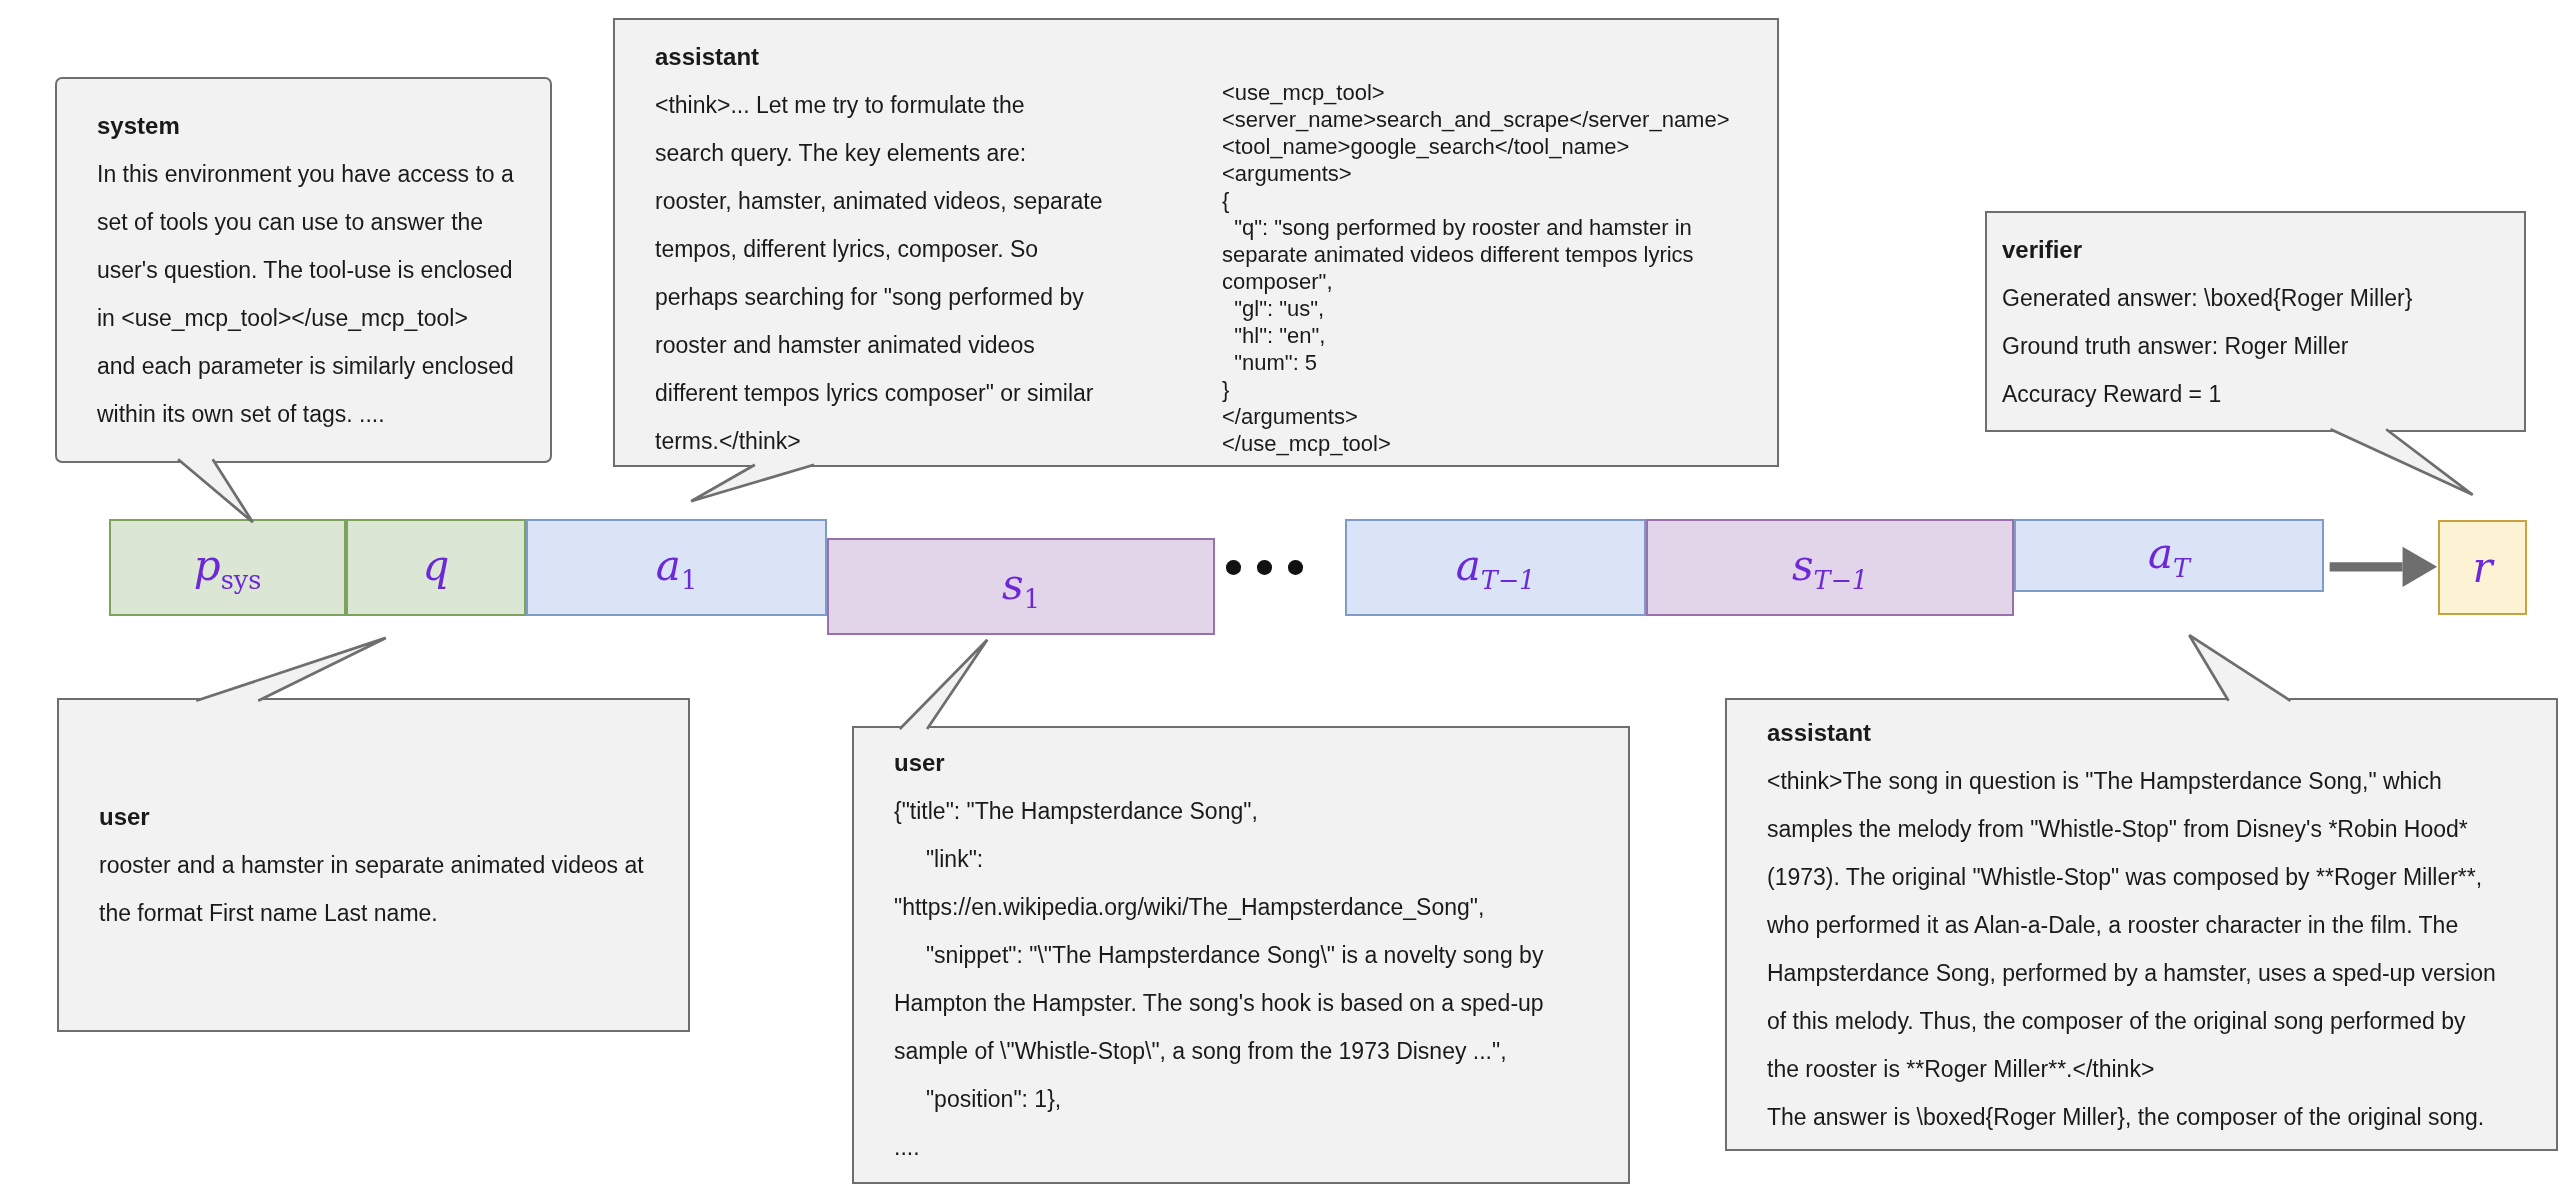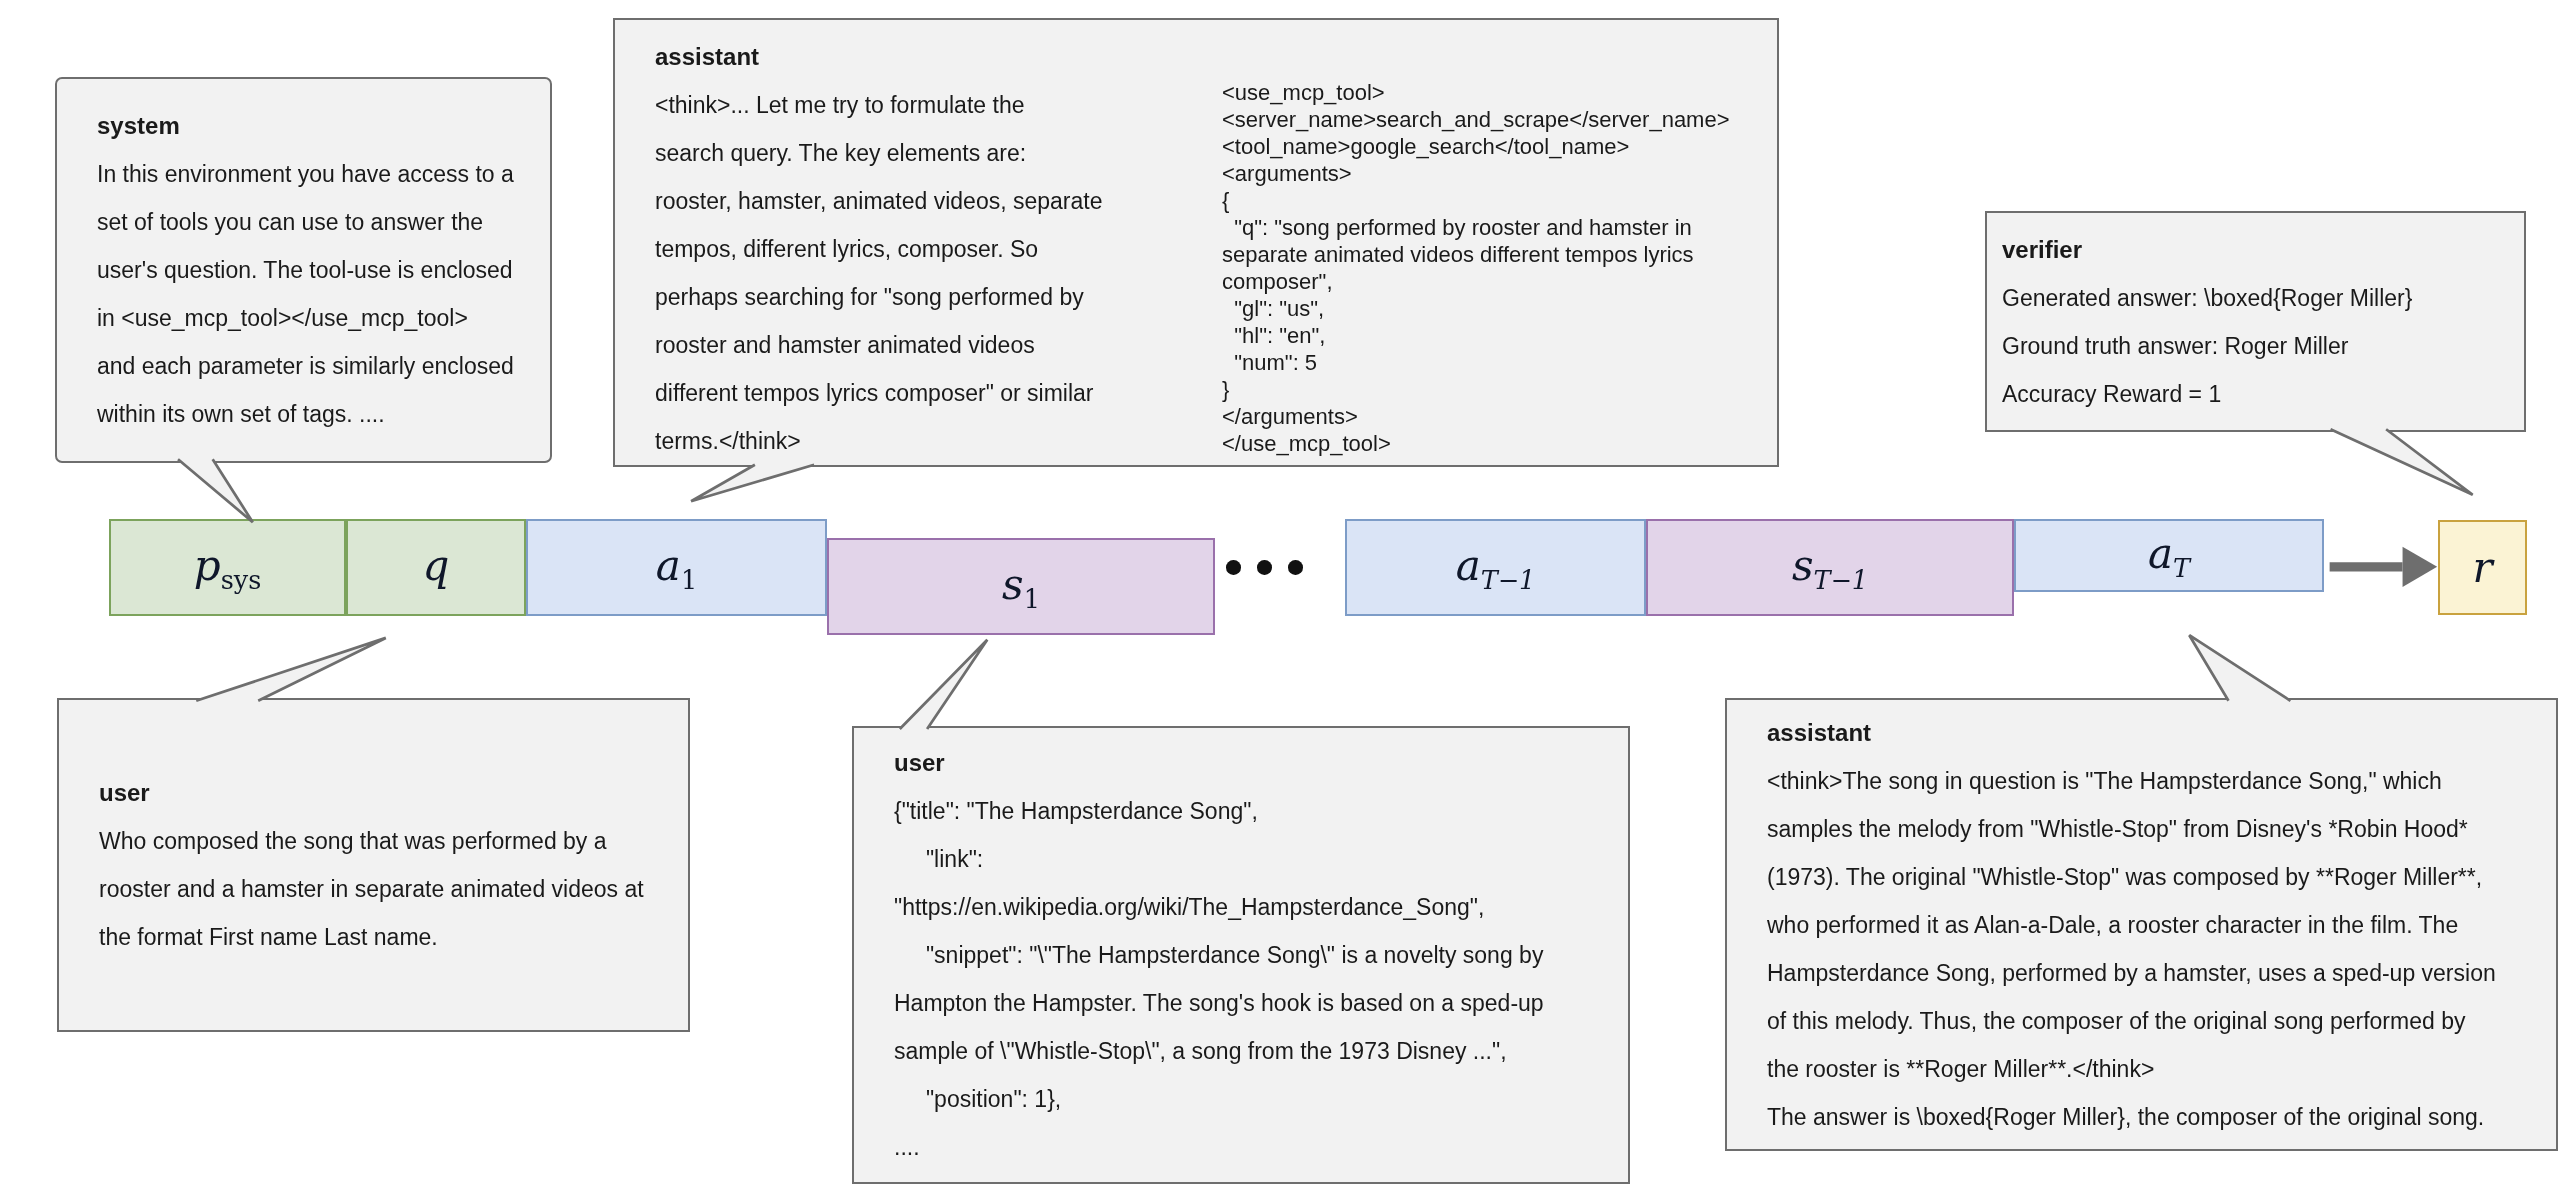--- a/index.html
+++ b/index.html
@@ -24,21 +24,21 @@
   .col-left{width:527px;flex:0 0 auto;}
   .col-right{flex:1 1 auto;padding-top:46px;}
   .code-lines{font-size:22px;line-height:27px;white-space:pre;}
 
   .bar-token{position:absolute;box-sizing:border-box;border:2.7px solid;display:flex;align-items:center;
              justify-content:center;z-index:1;}
   .tok-prompt{background:var(--prompt-fill);border-color:var(--prompt-border);}
   .tok-action{background:var(--action-fill);border-color:var(--action-border);}
   .tok-state{background:var(--state-fill);border-color:var(--state-border);}
   .tok-reward{background:var(--reward-fill);border-color:var(--reward-border);}
-  .tok-label{font-family:"DejaVu Serif","Liberation Serif",serif;font-style:italic;font-size:42px;color:#0f172a;}
+  .tok-label{font-family:"DejaVu Serif","Liberation Serif",serif;font-style:italic;font-size:42px;color:#6d28d9;}
   .tok-sub{font-family:"DejaVu Serif","Liberation Serif",serif;font-style:normal;font-size:25.5px;
            vertical-align:-9px;letter-spacing:0;}
   .sub-italic .tok-sub{font-style:italic;}
 
   .ellipsis{position:absolute;display:flex;gap:16.4px;z-index:1;}
   .ellipsis .dot{width:14.6px;height:14.6px;border-radius:50%;background:#111;}
 
   #overlay{position:absolute;left:0;top:0;width:2576px;height:1192px;z-index:3;pointer-events:none;}
   .tail{fill:var(--callout-fill);stroke:var(--callout-border);stroke-width:3;stroke-linejoin:miter;}
 </style>
@@ -62,21 +62,21 @@
     </div>
   </div>
 
   <div class="callout" style="left:1985px;top:211px;width:541px;height:221px;padding-left:15px;">
     <div class="co-title">verifier</div>
     <div class="co-lines"><div class="line">Generated answer: \boxed{Roger Miller}</div><div class="line">Ground truth answer: Roger Miller</div><div class="line">Accuracy Reward = 1</div></div>
   </div>
 
   <div class="callout" style="left:57px;top:698px;width:633px;height:334px;">
     <div class="co-title">user</div>
-    <div class="co-lines"><div class="line">Who composed the song that was performed by a</div><div class="line">rooster and a hamster in separate animated videos at</div><div class="line">the format First name Last name.</div></div>
+    <div class="co-lines"><div class="line">rooster and a hamster in separate animated videos at</div><div class="line">the format First name Last name.</div></div>
   </div>
 
   <div class="callout" style="left:852px;top:726px;width:778px;height:458px;">
     <div class="co-title">user</div>
     <div class="co-lines"><div class="line">{"title": "The Hampsterdance Song",</div><div class="line">     "link":</div><div class="line">"https://en.wikipedia.org/wiki/The_Hampsterdance_Song",</div><div class="line">     "snippet": "\"The Hampsterdance Song\" is a novelty song by</div><div class="line">Hampton the Hampster. The song's hook is based on a sped-up</div><div class="line">sample of \"Whistle-Stop\", a song from the 1973 Disney ...",</div><div class="line">     "position": 1},</div><div class="line">....</div></div>
   </div>
 
   <div class="callout" style="left:1725px;top:698px;width:833px;height:453px;">
     <div class="co-title">assistant</div>
     <div class="co-lines"><div class="line">&lt;think&gt;The song in question is "The Hampsterdance Song," which</div><div class="line">samples the melody from "Whistle-Stop" from Disney's *Robin Hood*</div><div class="line">(1973). The original "Whistle-Stop" was composed by **Roger Miller**,</div><div class="line">who performed it as Alan-a-Dale, a rooster character in the film. The</div><div class="line">Hampsterdance Song, performed by a hamster, uses a sped-up version</div><div class="line">of this melody. Thus, the composer of the original song performed by</div><div class="line">the rooster is **Roger Miller**.&lt;/think&gt;</div><div class="line">The answer is \boxed{Roger Miller}, the composer of the original song.</div></div>

